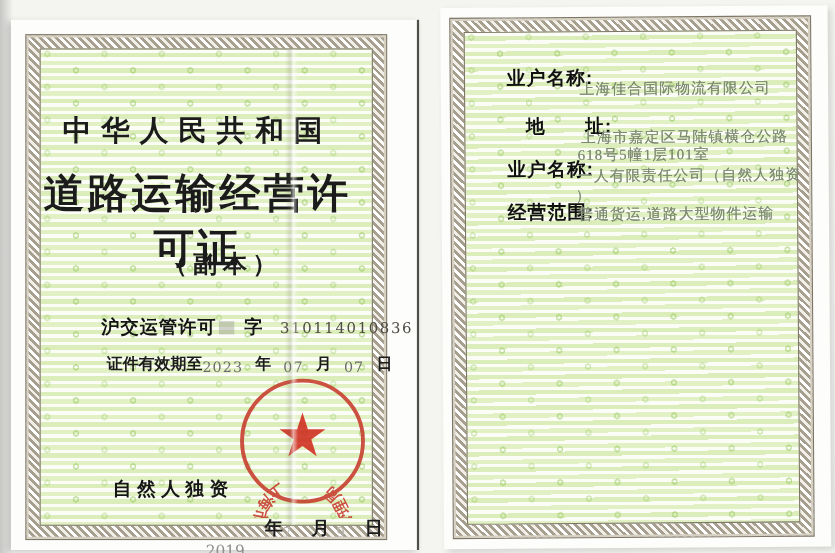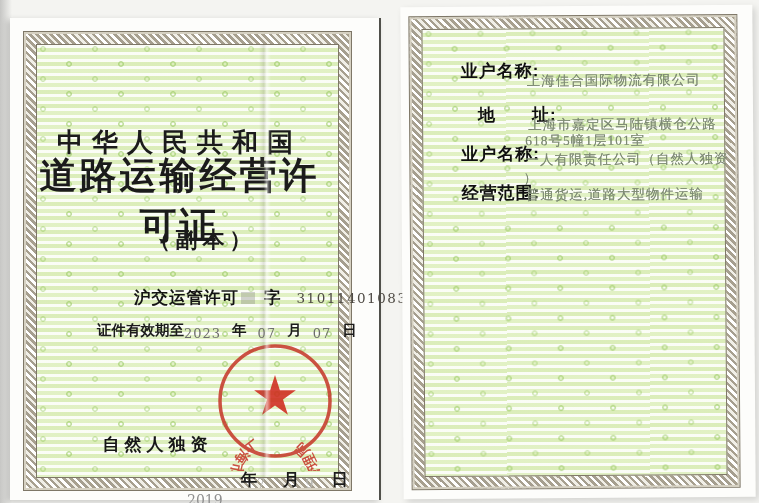--- a/index.html
+++ b/index.html
@@ -38,28 +38,28 @@
     background-size:52px 30px, 52px 30px, auto;
     background-position:6px 4px, 32px 19px, 0 0; }
 
   .crease { position:absolute; left:222px; top:0; bottom:0; width:12px;
     background:linear-gradient(90deg, rgba(0,0,0,0), rgba(110,110,100,.20) 40%,
       rgba(255,255,255,.55) 65%, rgba(0,0,0,0)); pointer-events:none; }
 
   
   .lp-text { position:absolute; left:0; right:16px; text-align:center; color:#1b1b1b; }
   .lp-country { top:56px; font-size:26px; font-weight:700; letter-spacing:9px;
-    font-family:"Liberation Serif", serif;margin-top:24px; }
+    font-family:"Liberation Serif", serif; }
   .lp-title { top:106px; font-size:37px; font-weight:900; letter-spacing:3px;
     font-family:"Liberation Sans", sans-serif; }
   .lp-subtitle { top:180px; font-size:22px; font-weight:600; letter-spacing:5px;padding-left:46px; }
 
   .license-line { position:absolute; left:55px; top:242px; white-space:nowrap;
     font-family:"Liberation Sans", sans-serif; color:#141414; }
-  .license-prefix { font-size:16.5px; font-weight:700; letter-spacing:1px;margin-left:42px; }
+  .license-prefix { font-size:16.5px; font-weight:700; letter-spacing:1px; }
   .redaction { display:inline-block; width:14px; height:12px; margin-left:2px;
     background:rgba(140,140,138,.38); filter:blur(.7px); vertical-align:-1px; }
   .license-zi { font-size:16.5px; font-weight:700; margin-left:9px; }
   .license-number { font-size:13.5px; color:#4e4a44; letter-spacing:1.5px;
     margin-left:16px; font-family:"DejaVu Serif", serif; }
   .license-hao { font-size:16.5px; font-weight:700; margin-left:36px; }
 
   .validity-line { position:absolute; left:60px; top:276px; white-space:nowrap;
     font-size:14.5px; font-weight:700; color:#1b1b1b;
     font-family:"Liberation Sans", sans-serif; }

